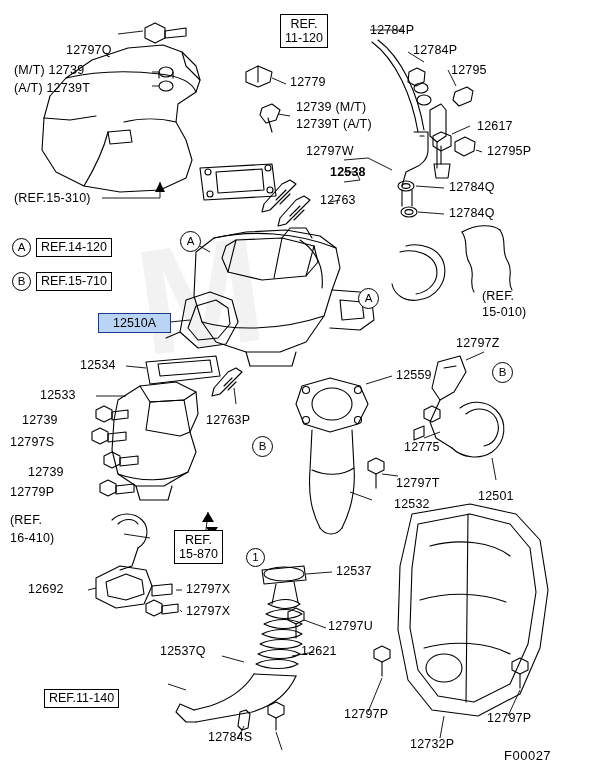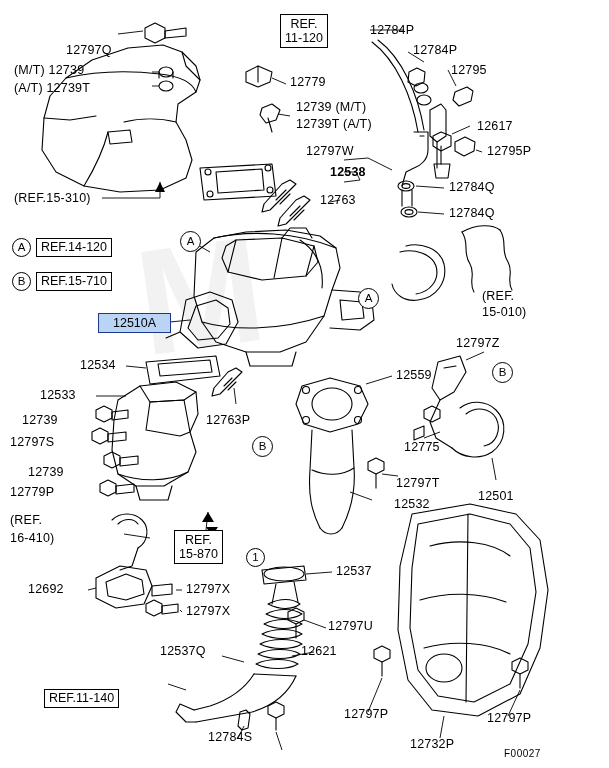--- a/index.html
+++ b/index.html
@@ -8,21 +8,21 @@
   #sheet{position:absolute;inset:0;}
   svg#art{position:absolute;left:0;top:0;width:609px;height:768px;}
   .lbl{position:absolute;font-size:12.5px;line-height:13px;white-space:nowrap;letter-spacing:0.2px;}
   .boxlbl{position:absolute;font-size:12.5px;line-height:13px;white-space:nowrap;
           border:1.4px solid #000;background:#fff;padding:2px 4px;text-align:center;}
   .boxlbl.two{line-height:14px;}
   .hl{position:absolute;font-size:12.5px;white-space:nowrap;border:1.5px solid #1b3a8f;
       background:#b9d4f5;color:#000;padding:2px 14px;}
   .circ{position:absolute;border:1.4px solid #000;border-radius:50%;background:#fff;
         font-size:11.5px;text-align:center;}
-  .code{position:absolute;font-size:10px;letter-spacing:0.5px;}
+  .code{position:absolute;font-size:13px;letter-spacing:0.5px;}
   .wm{position:absolute;left:150px;top:195px;width:320px;height:360px;
       font-size:150px;color:#f2f2f2;font-weight:bold;transform:rotate(-8deg);}
 </style>
 </head>
 <body>
 
 <div id="sheet">
 
   <div class="wm">M</div>
 

